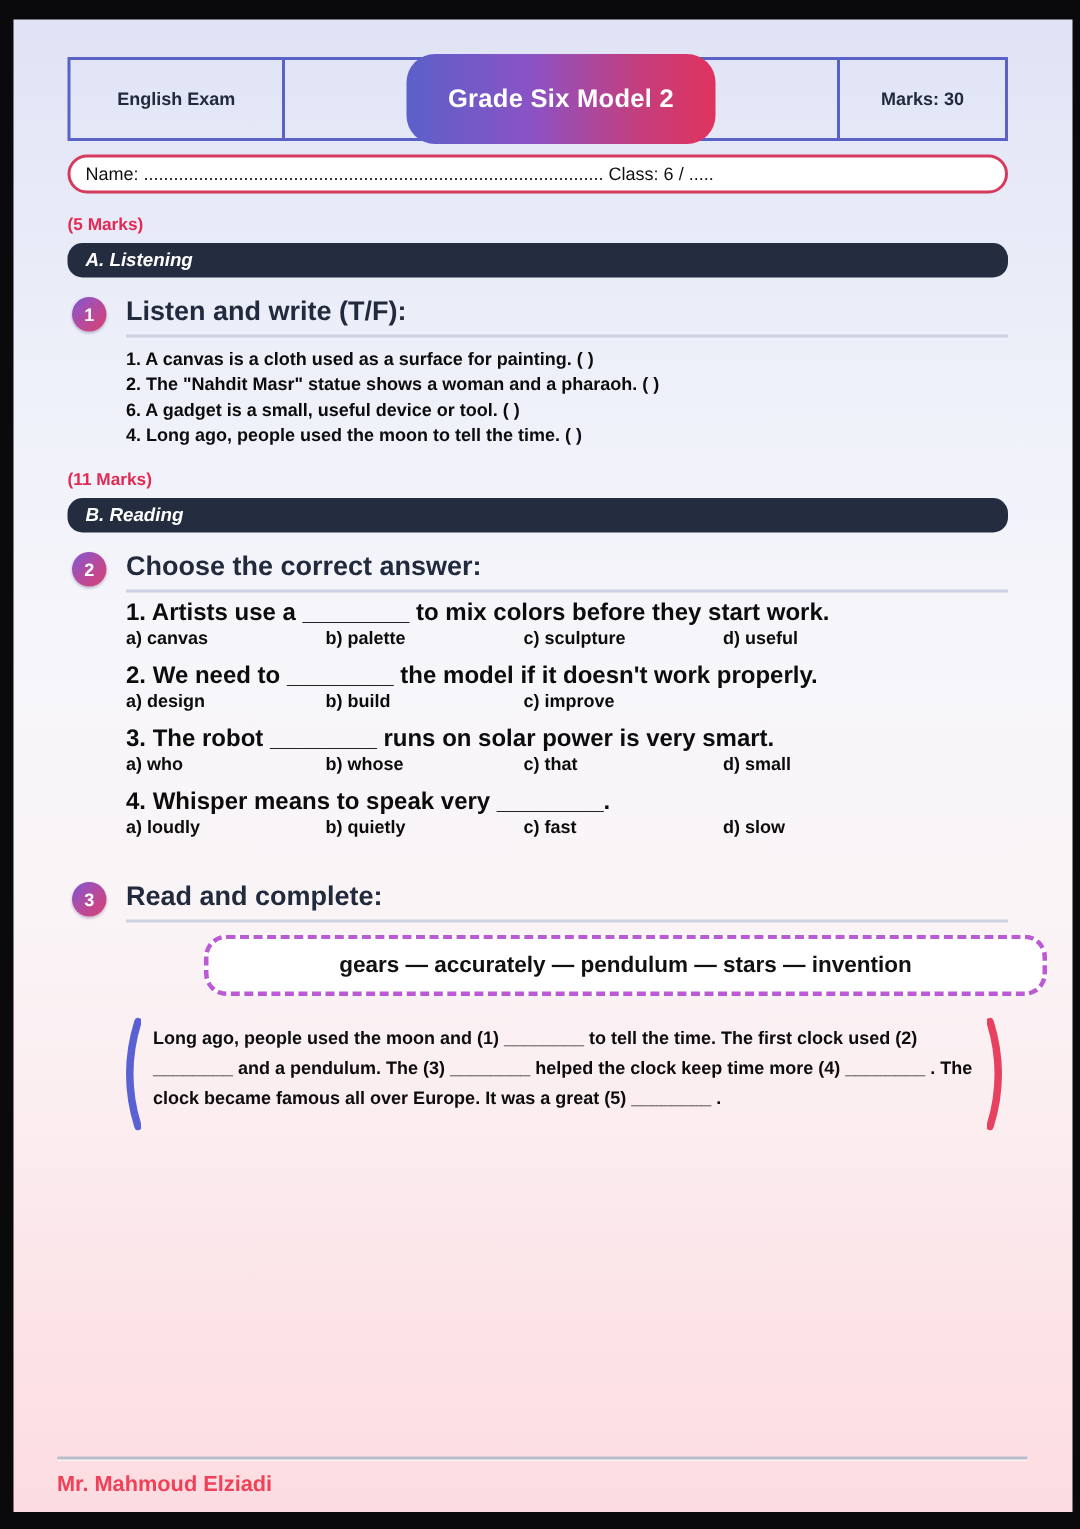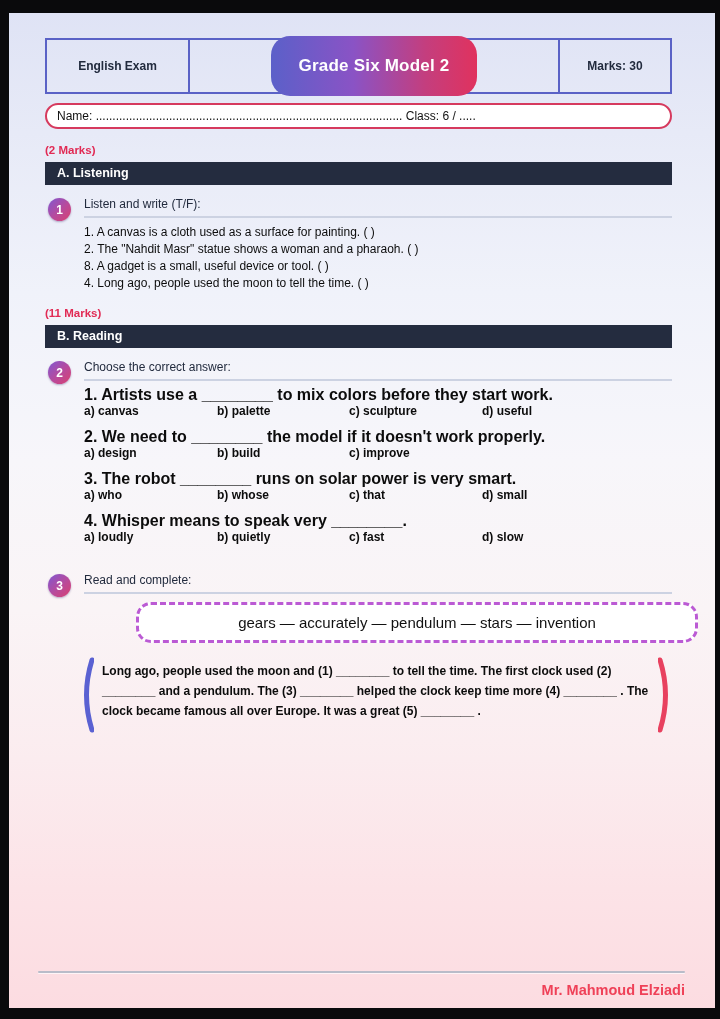--- a/index.html
+++ b/index.html
@@ -51,74 +51,74 @@
     white-space:nowrap;overflow:hidden;
   }
 
   .marks-note{
     margin-top:15px;margin-bottom:6px;
     color:#e12a54;font-weight:bold;font-size:11.5px;
   }
   .section-bar{
     background:#242c3f;color:#ffffff;
     font-weight:bold;font-size:12.5px;
-    border-radius:0;
-    padding:4px 12px;height:15px;line-height:15px;
+    border-radius:10px;
+    padding:4px 12px;height:15px;line-height:15px;font-style:italic;
   }
 
   .qblock{display:flex;margin-top:12px;padding-left:3px;}
   .qbadge{
     flex:0 0 23px;height:23px;width:23px;
     border-radius:50%;
     background:linear-gradient(135deg,#8a55c8 10%,#b94a9b 55%,#d84070 100%);
     color:#fff;font-weight:bold;font-size:12px;
     display:flex;align-items:center;justify-content:center;
     margin-right:13px;margin-top:1px;
     box-shadow:0 1px 2px rgba(60,40,110,.35);
   }
   .qbody{flex:1;min-width:0;}
   .qheading{
-    font-weight:normal;font-size:12px;color:#222b3e;
+    font-weight:bold;font-size:18px;color:#222b3e;
     border-bottom:2px solid #ccd2e2;
     padding-bottom:5px;margin-bottom:6px;
   }
-  .tf-item{font-weight:normal;font-size:12px;color:#0c0c0c;line-height:17px;}
+  .tf-item{font-weight:bold;font-size:12px;color:#0c0c0c;line-height:17px;}
 
   .mcq{margin-bottom:10px;}
   .mcq-stem{font-weight:bold;font-size:16px;color:#0c0c0c;line-height:16px;}
   .mcq-options{
     display:grid;grid-template-columns:133px 132px 133px auto;
     font-weight:bold;font-size:12px;color:#0c0c0c;line-height:16px;
   }
 
   .word-bank{
     margin:8px 0 14px 52px;
     width:540px;
     border:3px dashed #bb5ad4;border-radius:15px;
     background:#ffffff;
     text-align:center;
-    font-weight:normal;font-size:15px;color:#111;
+    font-weight:bold;font-size:15px;color:#111;
     padding:9px 8px;
   }
   .passage-row{display:flex;align-items:stretch;margin-left:-4px;}
   .bracket{flex:0 0 14px;}
   .passage{
     flex:1;
     font-weight:bold;font-size:12px;color:#0c0c0c;
     line-height:20px;
     padding:4px 6px 0 8px;
   }
 
   .footer{position:absolute;left:29px;right:30px;bottom:7px;}
   .footer-divider{
     height:2px;background:#b9bcc9;border-radius:1px;margin-bottom:9px;
     box-shadow:0 1px 0 rgba(255,255,255,.7);
   }
   .footer-name{
-    text-align:right;color:#ef4158;font-weight:bold;font-size:14.5px;
+    text-align:left;color:#ef4158;font-weight:bold;font-size:14.5px;
     padding-bottom:3px;
   }
 </style>
 </head>
 <body>
 
 <div class="page">
   <div class="inner">
 
     <div class="header-table">
@@ -128,30 +128,30 @@
       <div class="hcell mid">
         <span class="title-pill">Grade Six Model 2</span>
       </div>
       <div class="hcell right">
         <span>Marks: 30</span>
       </div>
     </div>
 
     <div class="name-box">Name: ............................................................................................ Class: 6 / .....</div>
 
-    <div class="marks-note">(2 Marks)</div>
+    <div class="marks-note">(5 Marks)</div>
     <div class="section-bar">A. Listening</div>
 
     <div class="qblock">
       <div class="qbadge">1</div>
       <div class="qbody">
         <div class="qheading">Listen and write (T/F):</div>
         <div class="tf-item">1. A canvas is a cloth used as a surface for painting. (    )</div>
         <div class="tf-item">2. The "Nahdit Masr" statue shows a woman and a pharaoh. (    )</div>
-        <div class="tf-item">8. A gadget is a small, useful device or tool. (    )</div>
+        <div class="tf-item">6. A gadget is a small, useful device or tool. (    )</div>
         <div class="tf-item">4. Long ago, people used the moon to tell the time. (    )</div>
       </div>
     </div>
 
     <div class="marks-note">(11 Marks)</div>
     <div class="section-bar">B. Reading</div>
 
     <div class="qblock">
       <div class="qbadge">2</div>
       <div class="qbody">

